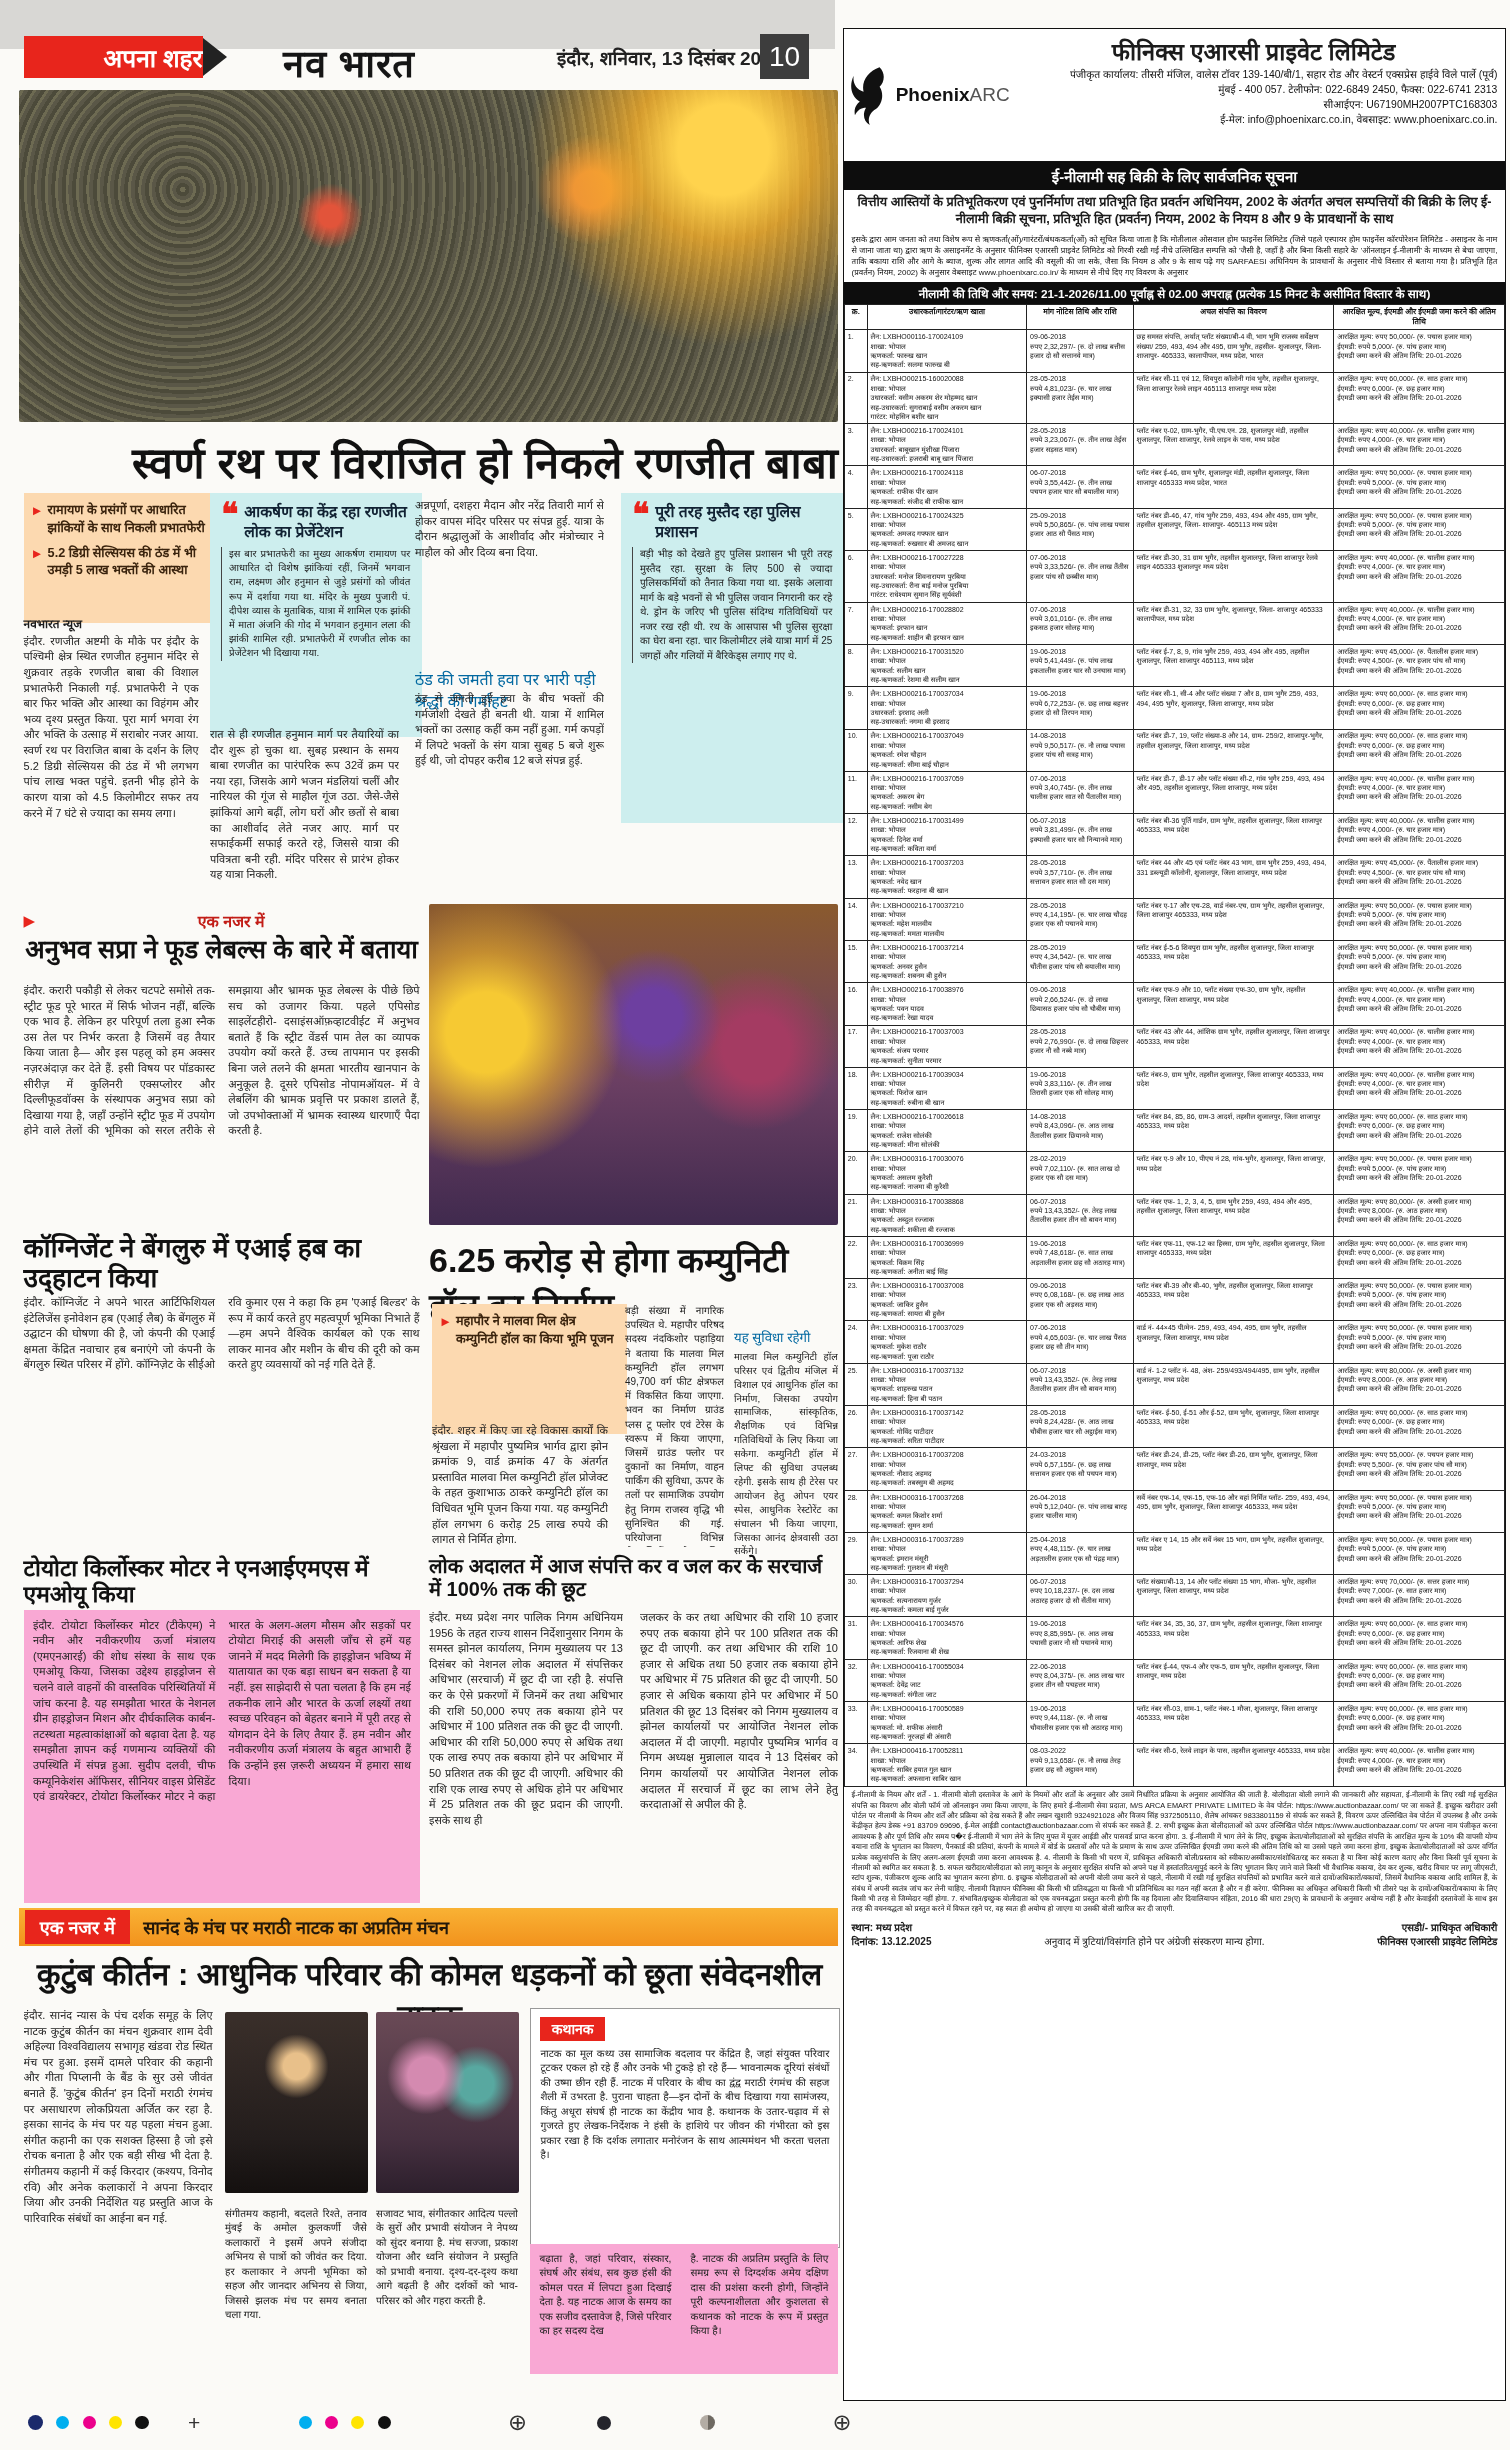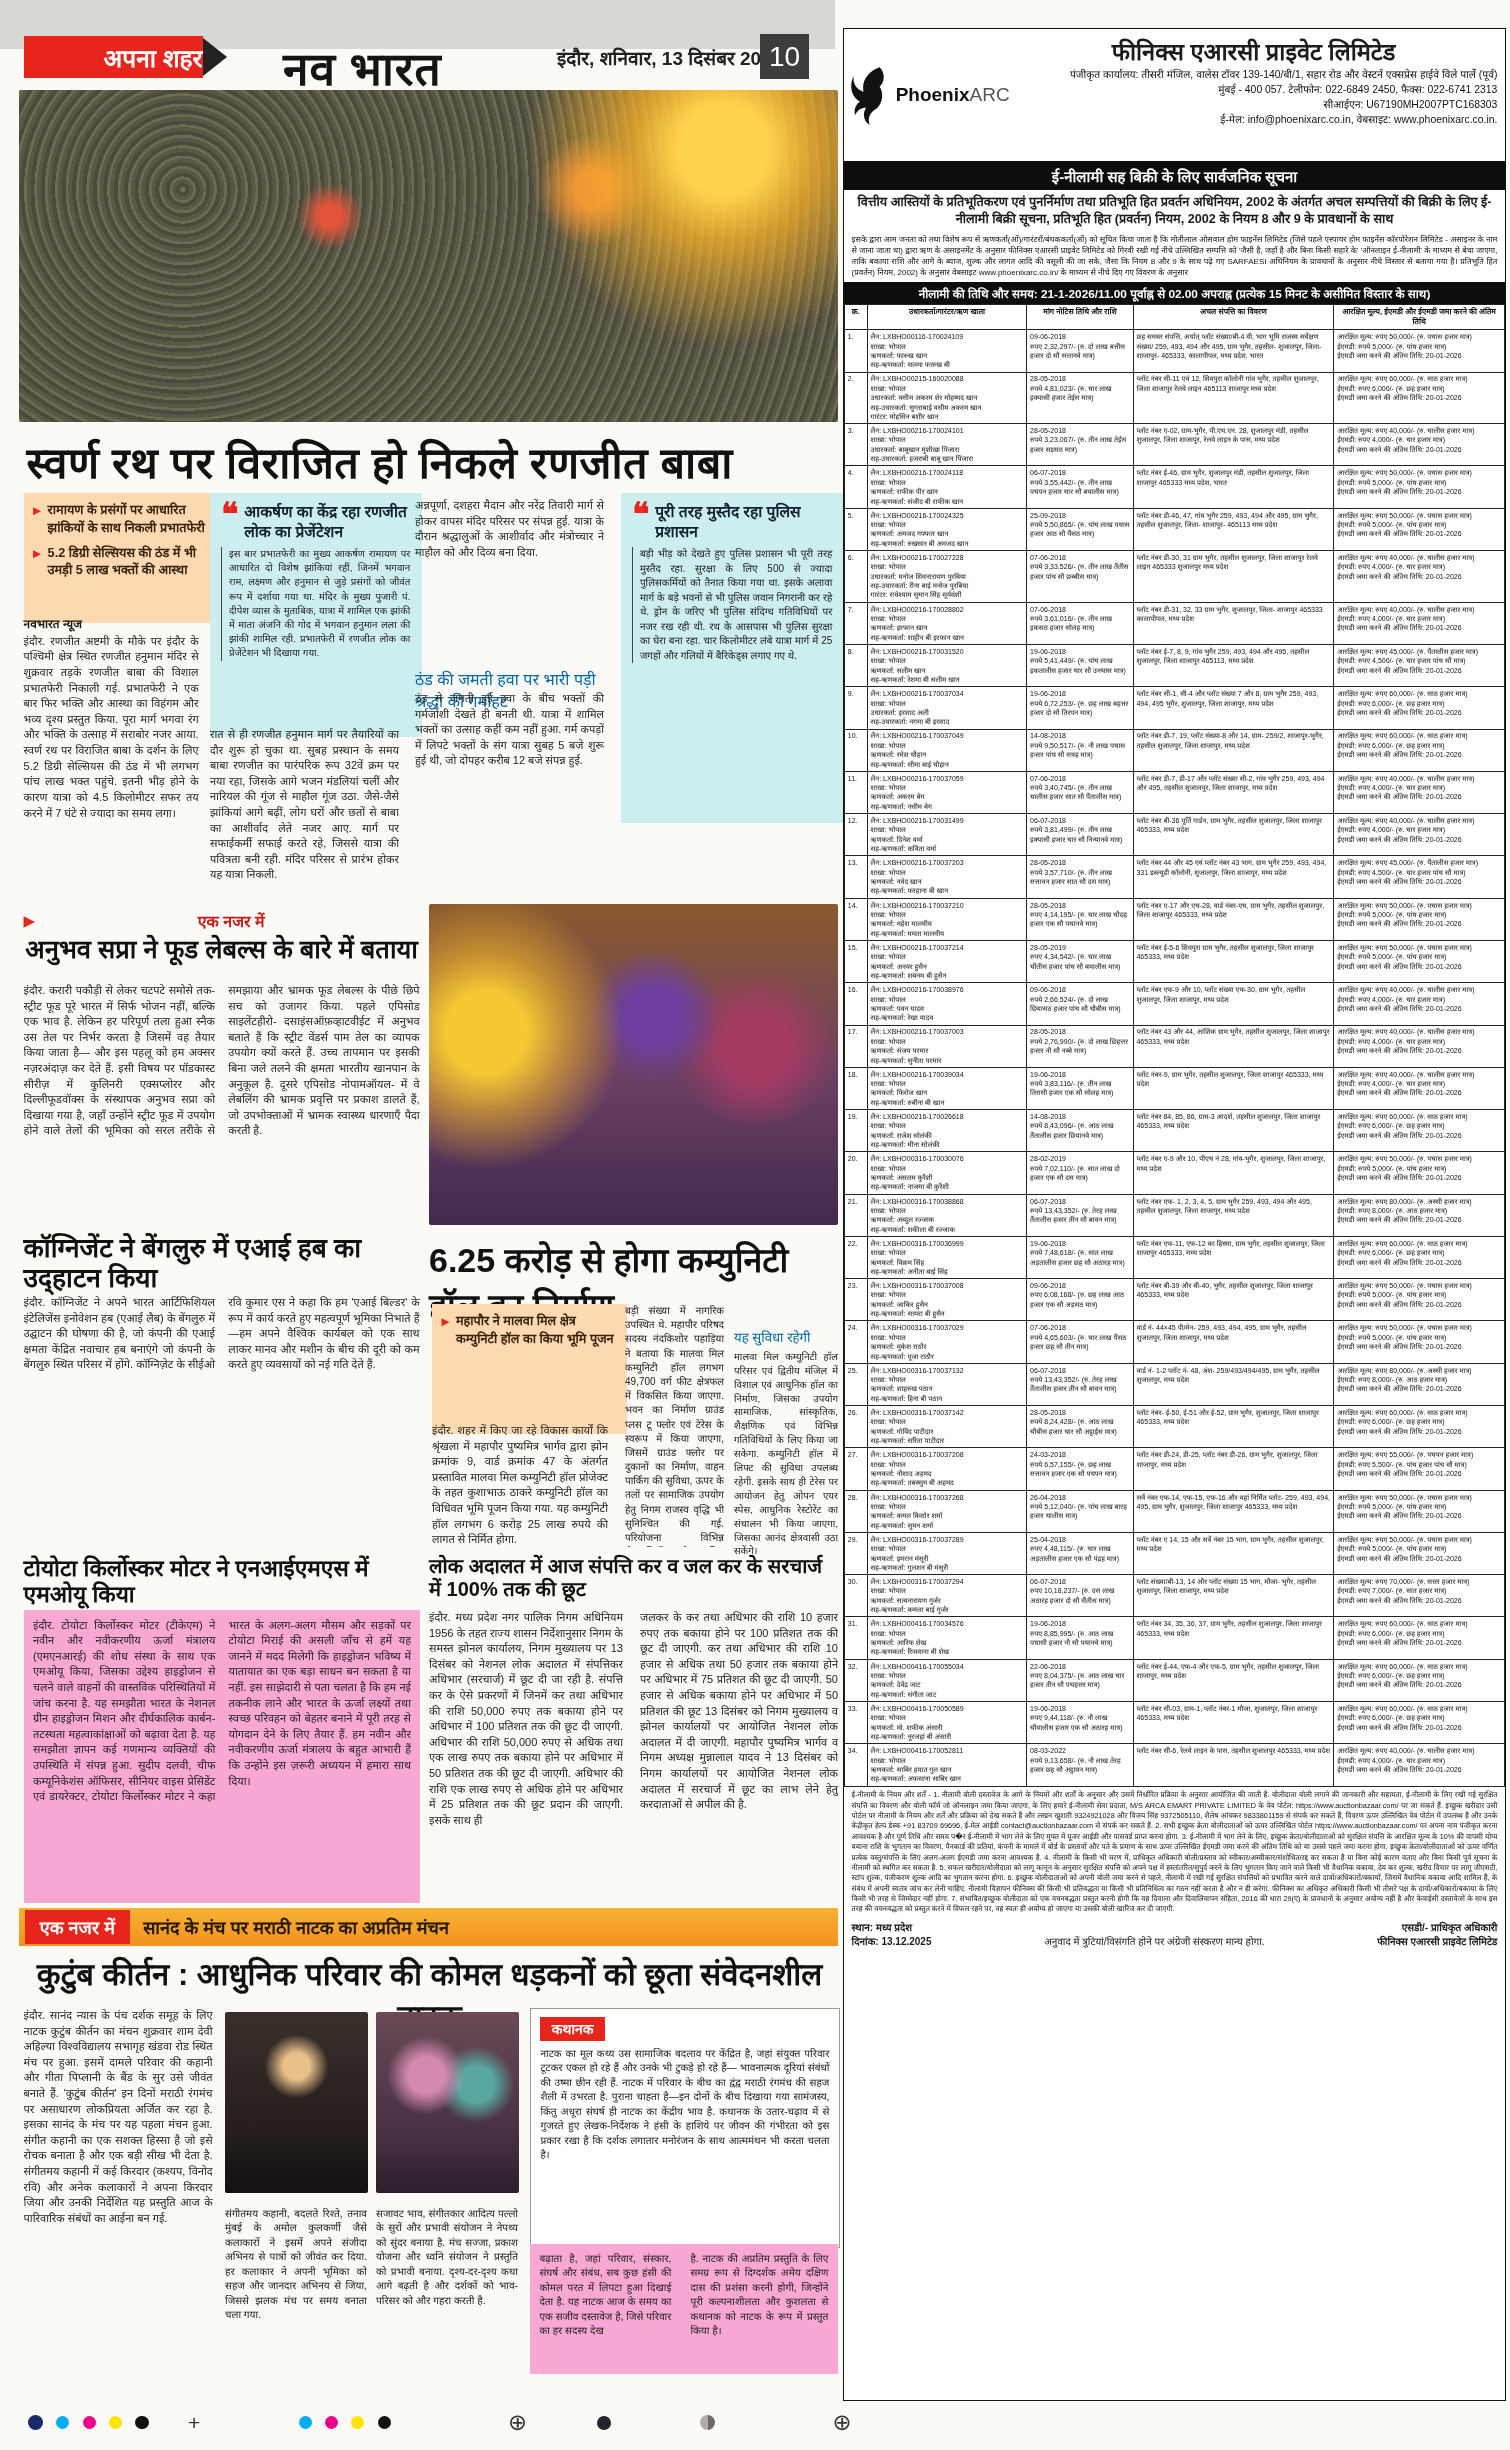--- a/index.html
+++ b/index.html
@@ -4,21 +4,21 @@
 <style>
   html,body{margin:0;padding:0;background:#e9e7e2;}
   #page{position:relative;width:1510px;height:2450px;background:#fbfaf7;overflow:hidden;
         font-family:"Liberation Sans","DejaVu Sans",sans-serif;color:#1c1c1c;}
   .abs{position:absolute;}
   .t{white-space:pre-line;}
   
   .mast-strip{background:#d8d7d4;}
   .city-tag{background:#e8251c;color:#fff;font-weight:bold;font-size:24.5px;display:flex;align-items:center;justify-content:flex-end;}
   .city-arrow{width:0;height:0;border-top:19px solid transparent;border-bottom:19px solid transparent;border-left:24.5px solid #222;}
-  .paper-name{font-size:46px;font-weight:bold;color:#151515;letter-spacing:0.9px;}
+  .paper-name{font-size:38px;font-weight:bold;color:#151515;letter-spacing:0.9px;}
   .date-line{font-size:19px;font-weight:bold;color:#222;}
   .pageno{background:#3d3d3d;color:#fff;font-size:28px;font-weight:normal;display:flex;align-items:center;justify-content:center;}
   
   .photo{border-radius:1.9px;}
   .photo-crowd{background:
      radial-gradient(circle at 86% 18%, #ffd34d 0 6%, rgba(255,180,40,.75) 12%, rgba(120,90,40,0) 26%),
      radial-gradient(circle at 70% 30%, #e8893a 0 3%, rgba(200,120,50,0) 9%),
      radial-gradient(circle at 38% 38%, #e2543a 0 2%, rgba(200,80,60,0) 6%),
      repeating-radial-gradient(circle at 20% 30%, #6d6a52 0 2.8px, #4c4a3a 2.8px 6.6px, #5a5747 6.6px 10.4px),
      linear-gradient(180deg,#6f6b55 0%,#585443 45%,#23222a 78%,#191921 100%);}
@@ -28,21 +28,21 @@
      radial-gradient(circle at 80% 45%, #a43b62 0 9%, rgba(150,60,90,0) 22%),
      linear-gradient(180deg,#8a5a2e 0%,#6b3f63 55%,#402a4e 100%);}
   .photo-actor1{background:
      radial-gradient(circle at 50% 30%, #e8c08a 0 9%, rgba(180,130,80,0) 22%),
      linear-gradient(180deg,#3a2f2a 0%,#231d1c 70%,#14100f 100%);}
   .photo-actor2{background:
      radial-gradient(circle at 35% 35%, #d48ab0 0 12%, rgba(180,100,140,0) 26%),
      radial-gradient(circle at 70% 40%, #58a8a0 0 12%, rgba(60,130,120,0) 26%),
      linear-gradient(180deg,#6a4a56 0%,#463040 70%,#2c1f2c 100%);}
   
-  .headline-xl{font-size:43px;font-weight:bold;color:#111;letter-spacing:0.5px;}
+  .headline-xl{font-size:43px;font-weight:bold;color:#111;letter-spacing:0.5px;text-align:right;}
   .headline-lg{font-size:34px;font-weight:bold;color:#111;}
   .headline-md{font-size:23.6px;font-weight:bold;color:#111;line-height:1.15;}
   .subhead-red{color:#0369a1;font-weight:normal;font-size:16px;margin-top:24px;}
   .body-txt{font-size:11px;line-height:1.42;text-align:justify;color:#222;}
   .byline{font-weight:bold;font-size:11.8px;margin-bottom:2.8px;}
   .bullet-box{background:#fcd9b0;padding:9.4px 9.4px;}
   .bullet-item{display:flex;gap:6.6px;font-size:12.7px;font-weight:bold;color:#3a230d;line-height:1.35;margin-bottom:8.5px;}
   .tri{color:#e8251c;font-size:10.4px;line-height:1.7;}
   .quote-box{background:#cdeeee;padding:9.4px 11.3px;}
   .quote-title{font-weight:bold;font-size:15.6px;color:#123;line-height:1.25;margin-bottom:5.7px;}

